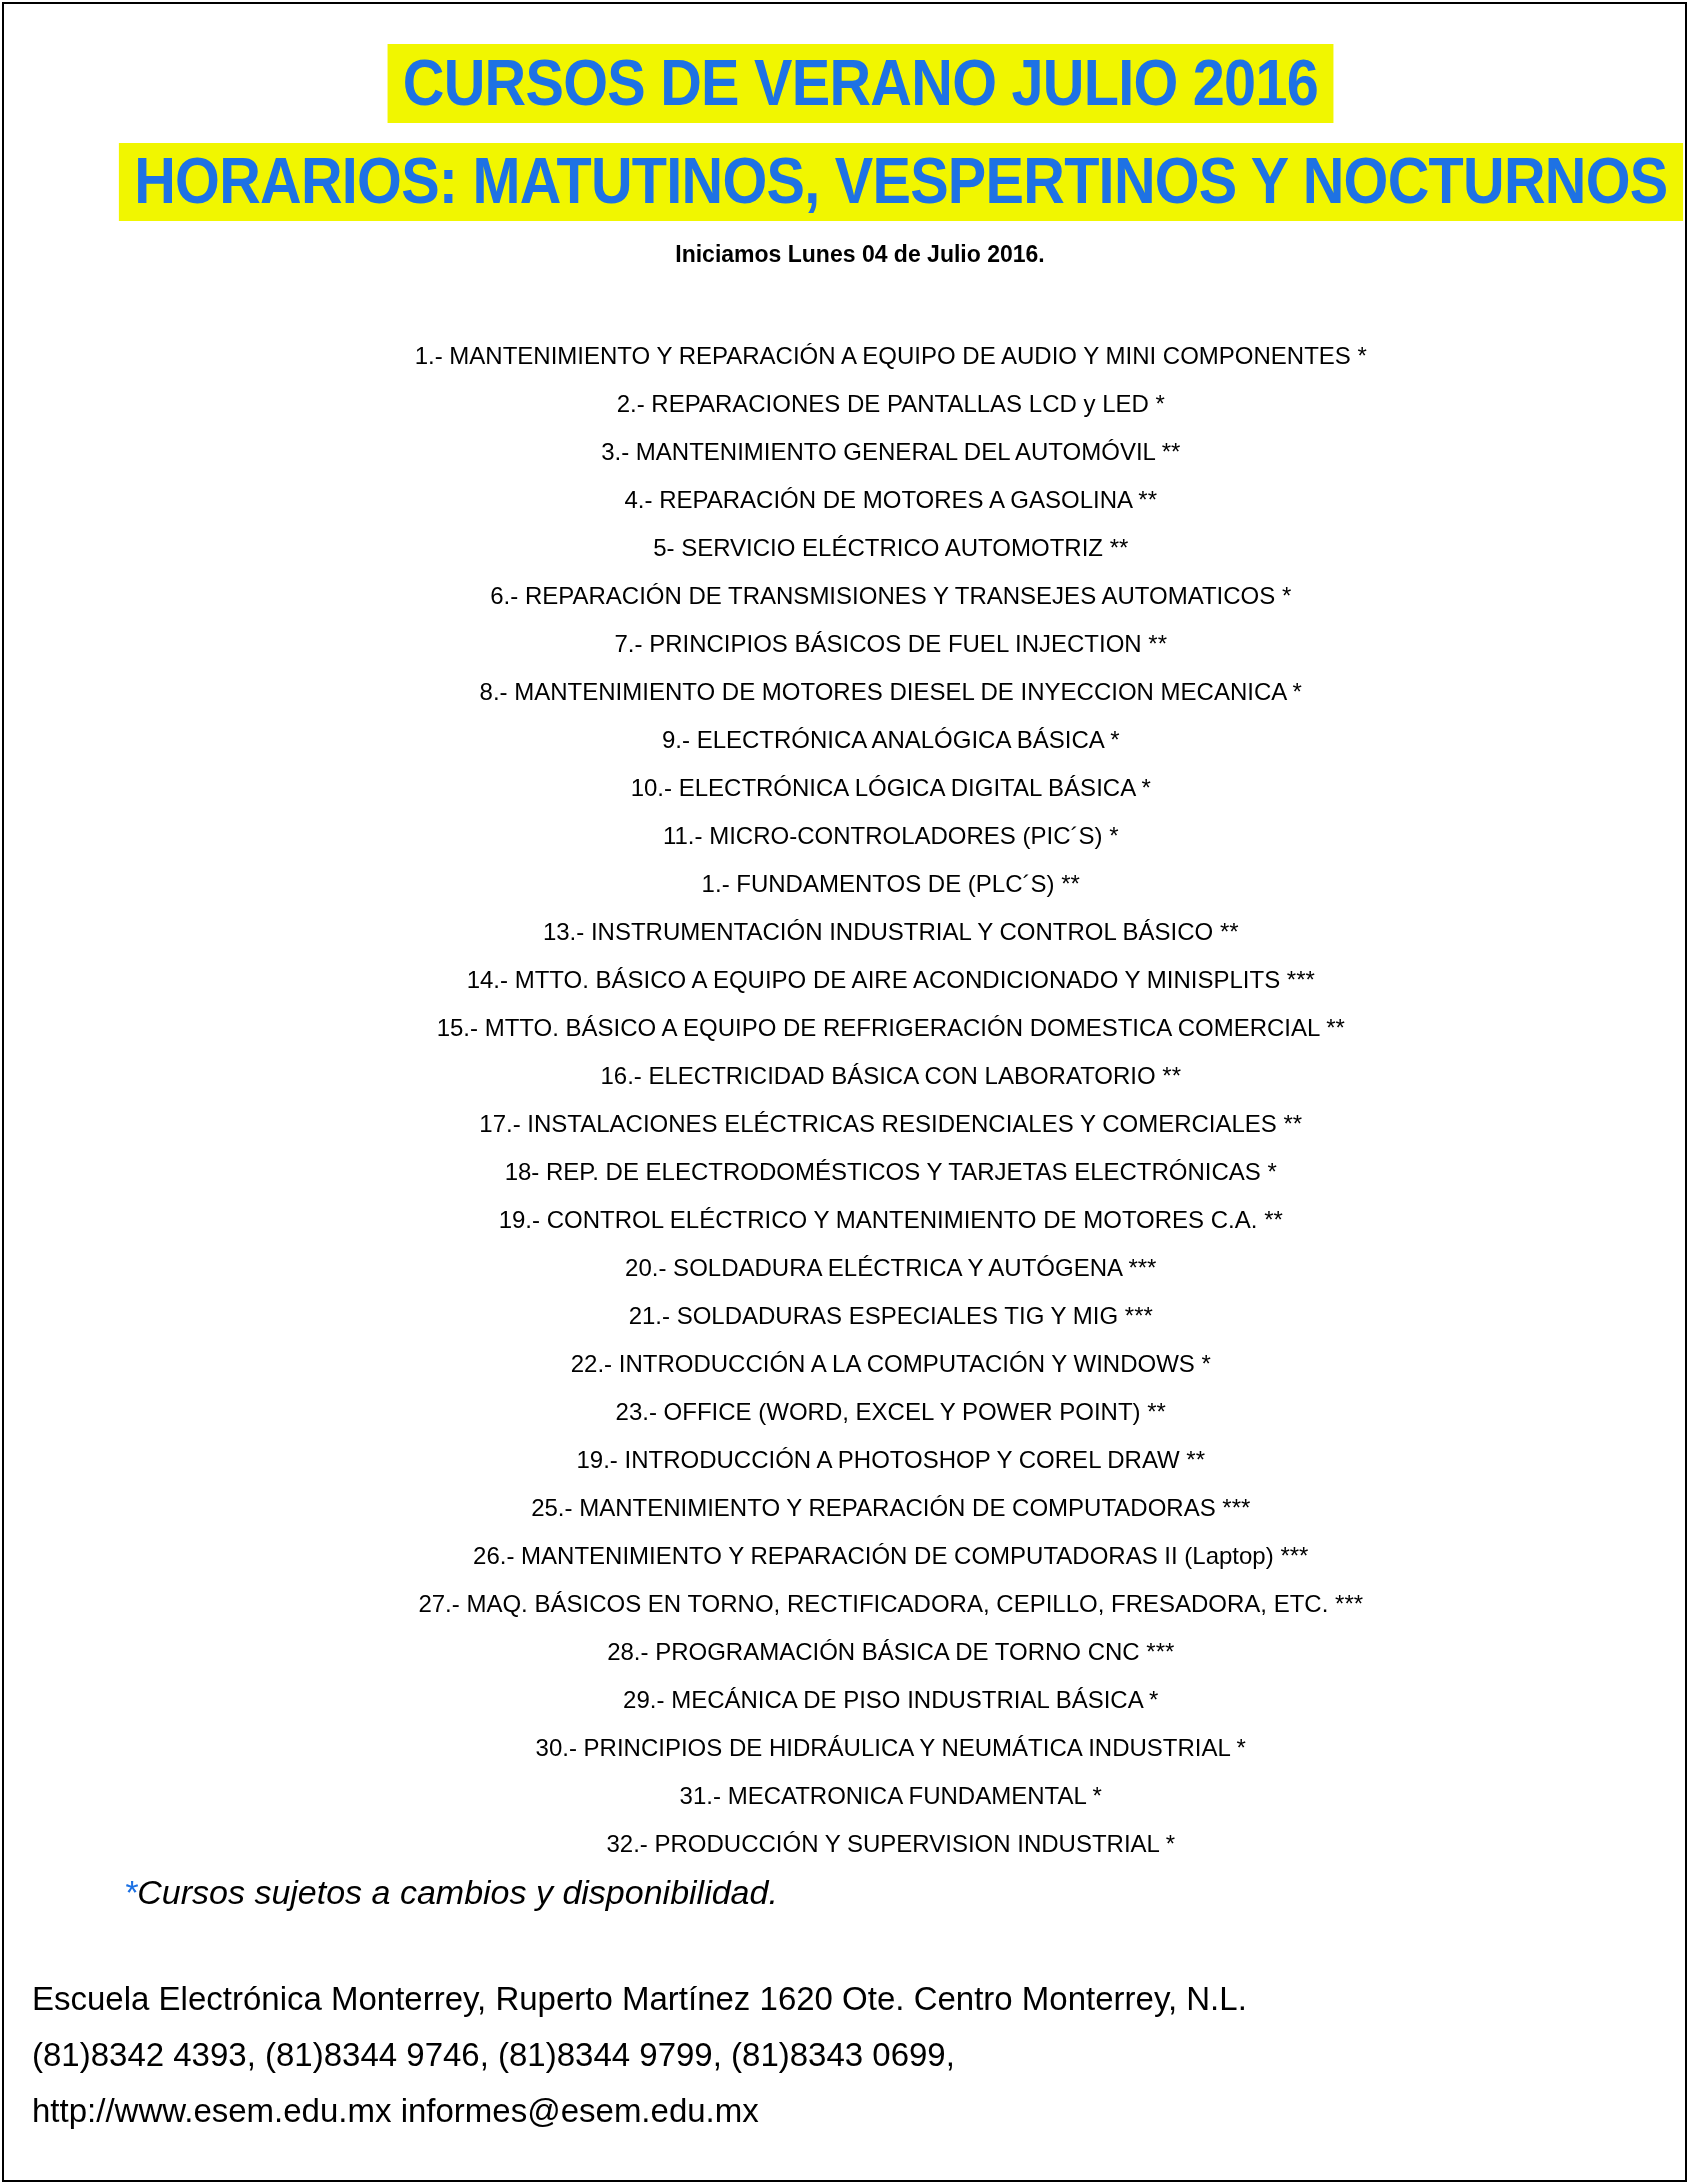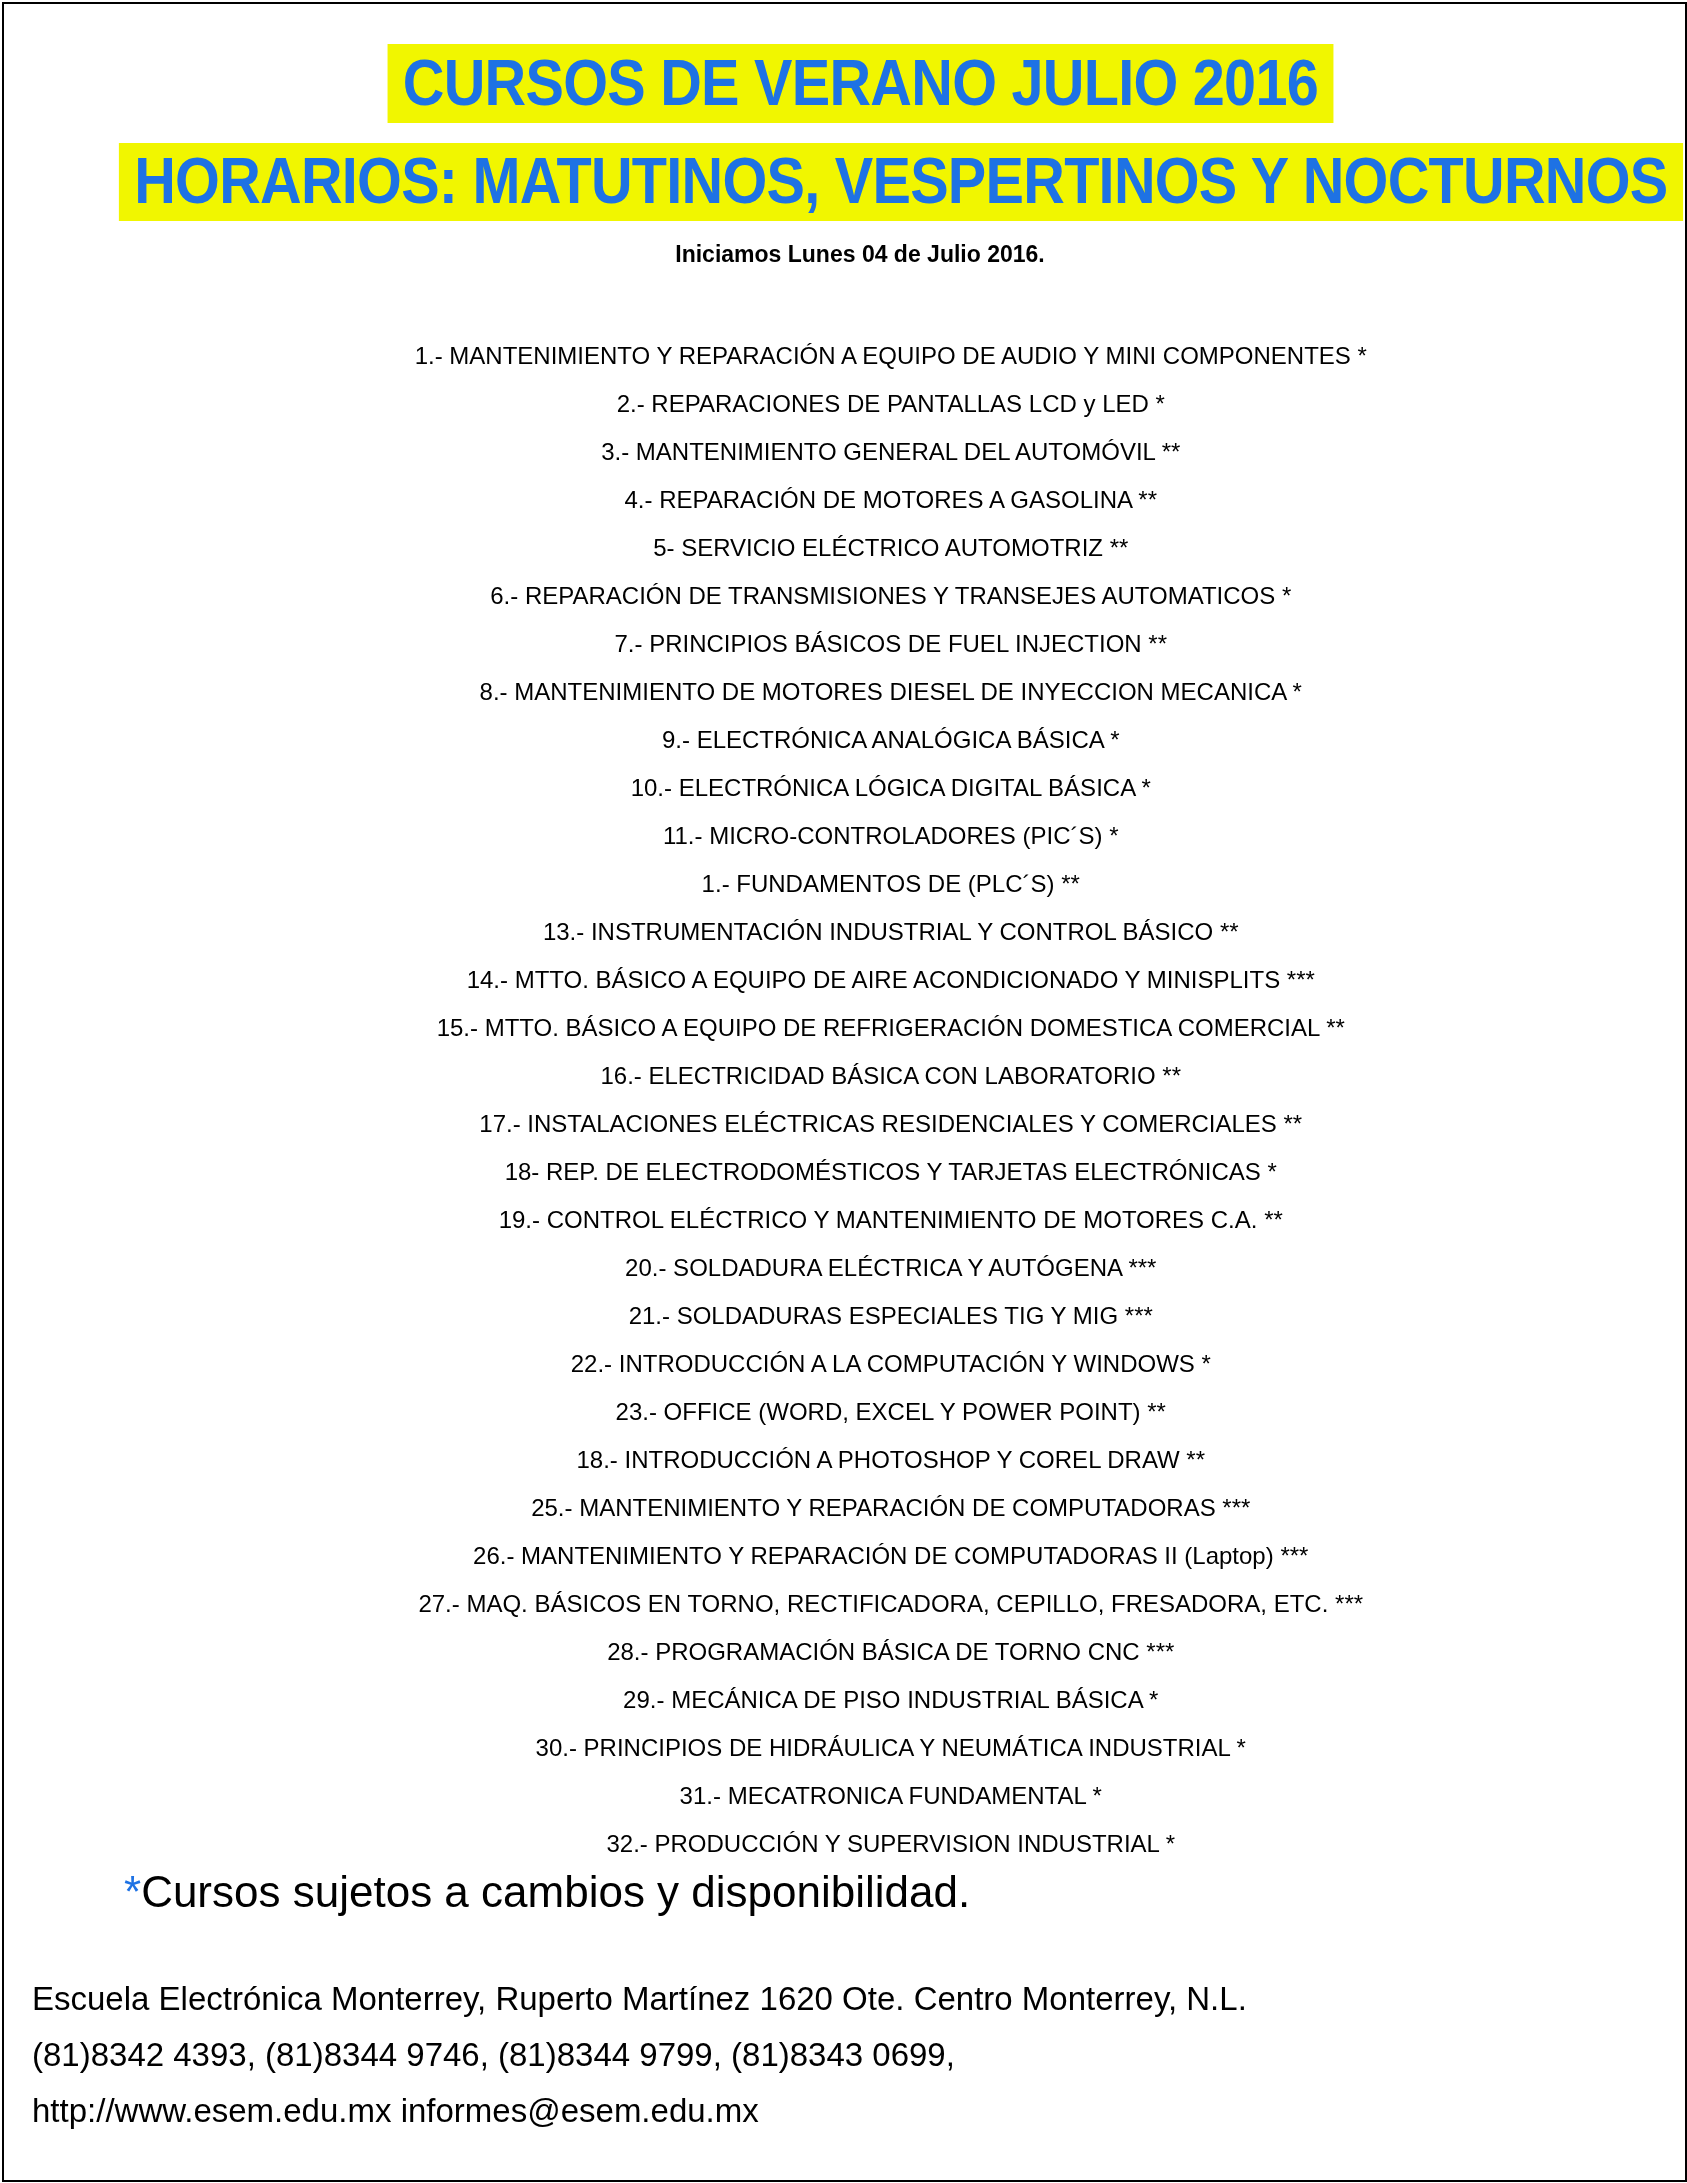--- a/index.html
+++ b/index.html
@@ -52,22 +52,23 @@
   .courses {
     margin: 64px 30.5px 0 92px;
     font-size: 24px;
     line-height: 48px;
     text-align: center;
   }
   .course-row { white-space: nowrap; }
 
   .note-line {
     margin-left: 92px;
-    font-size: 44px;
+    font-size: 34px;
     line-height: 48px;
+    font-style: italic;
   }
   .note-star { color: var(--blue); }
 
   .footer {
     margin-top: 55px;
     text-align: left;
     font-size: 33px;
     line-height: 56px;
   }
 </style>
@@ -105,21 +106,21 @@
         <div class="course-row">14.- MTTO. BÁSICO A EQUIPO DE AIRE ACONDICIONADO Y MINISPLITS ***</div>
         <div class="course-row">15.- MTTO. BÁSICO A EQUIPO DE REFRIGERACIÓN DOMESTICA COMERCIAL **</div>
         <div class="course-row">16.- ELECTRICIDAD BÁSICA CON LABORATORIO **</div>
         <div class="course-row">17.- INSTALACIONES ELÉCTRICAS RESIDENCIALES Y COMERCIALES **</div>
         <div class="course-row">18- REP. DE ELECTRODOMÉSTICOS Y TARJETAS ELECTRÓNICAS *</div>
         <div class="course-row">19.- CONTROL ELÉCTRICO Y MANTENIMIENTO DE MOTORES C.A. **</div>
         <div class="course-row">20.- SOLDADURA ELÉCTRICA Y AUTÓGENA ***</div>
         <div class="course-row">21.- SOLDADURAS ESPECIALES TIG Y MIG ***</div>
         <div class="course-row">22.- INTRODUCCIÓN A LA COMPUTACIÓN Y WINDOWS *</div>
         <div class="course-row">23.- OFFICE (WORD, EXCEL Y POWER POINT) **</div>
-        <div class="course-row">18.- INTRODUCCIÓN A PHOTOSHOP Y COREL DRAW **</div>
+        <div class="course-row">19.- INTRODUCCIÓN A PHOTOSHOP Y COREL DRAW **</div>
         <div class="course-row">25.- MANTENIMIENTO Y REPARACIÓN DE COMPUTADORAS ***</div>
         <div class="course-row">26.- MANTENIMIENTO Y REPARACIÓN DE COMPUTADORAS II (Laptop) ***</div>
         <div class="course-row">27.- MAQ. BÁSICOS EN TORNO, RECTIFICADORA, CEPILLO, FRESADORA, ETC. ***</div>
         <div class="course-row">28.- PROGRAMACIÓN BÁSICA DE TORNO CNC ***</div>
         <div class="course-row">29.- MECÁNICA DE PISO INDUSTRIAL BÁSICA *</div>
         <div class="course-row">30.- PRINCIPIOS DE HIDRÁULICA Y NEUMÁTICA INDUSTRIAL *</div>
         <div class="course-row">31.- MECATRONICA FUNDAMENTAL *</div>
         <div class="course-row">32.- PRODUCCIÓN Y SUPERVISION INDUSTRIAL *</div>
       </div>
 

